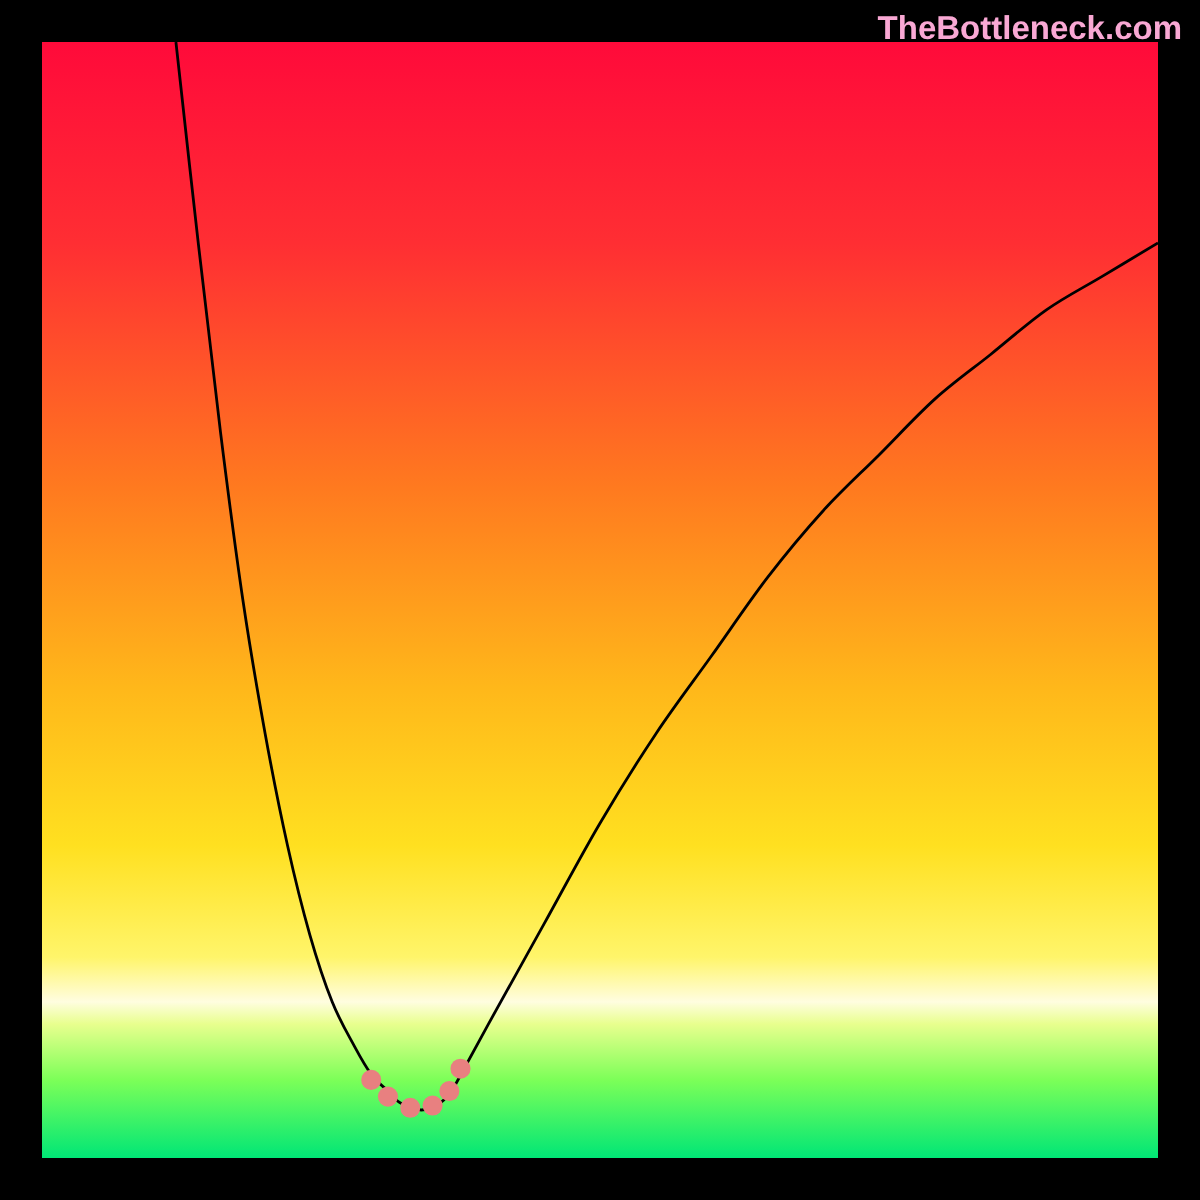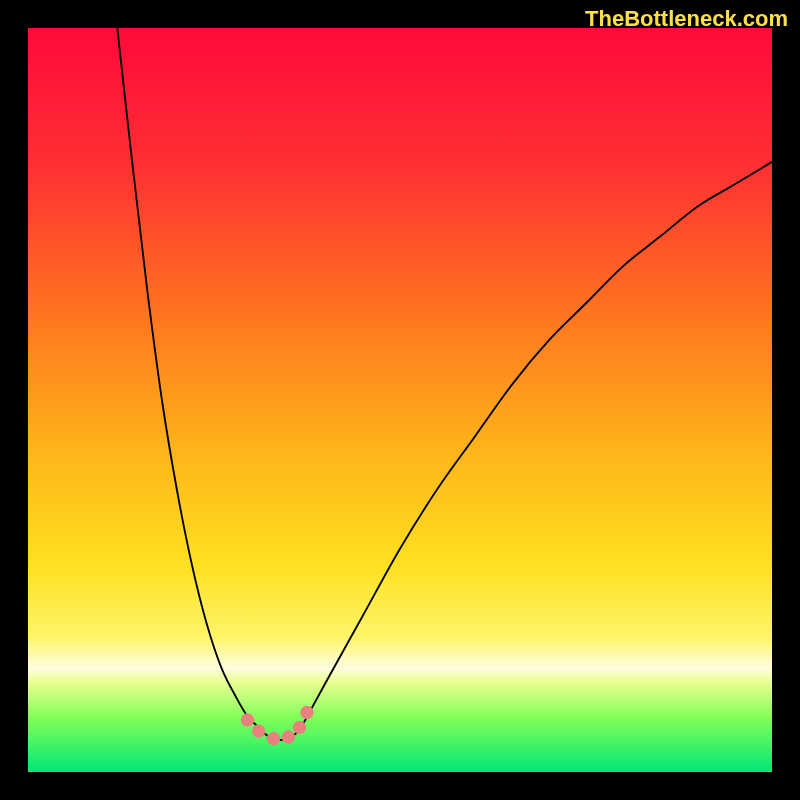--- a/index.html
+++ b/index.html
@@ -11,21 +11,21 @@
       width: 800px;
       height: 800px;
       background: #000;
       position: relative;
       overflow: hidden;
     }
     .watermark {
       position: absolute;
       top: 6px;
       right: 12px;
-      color: #fde047;
+      color: #f9a8d4;
       font-family: Arial, sans-serif;
       font-size: 22px;
       font-weight: bold;
       z-index: 10;
       text-align: right;
     }
     .chart-area {
       position: absolute;
       top: 28px;
       left: 28px;

